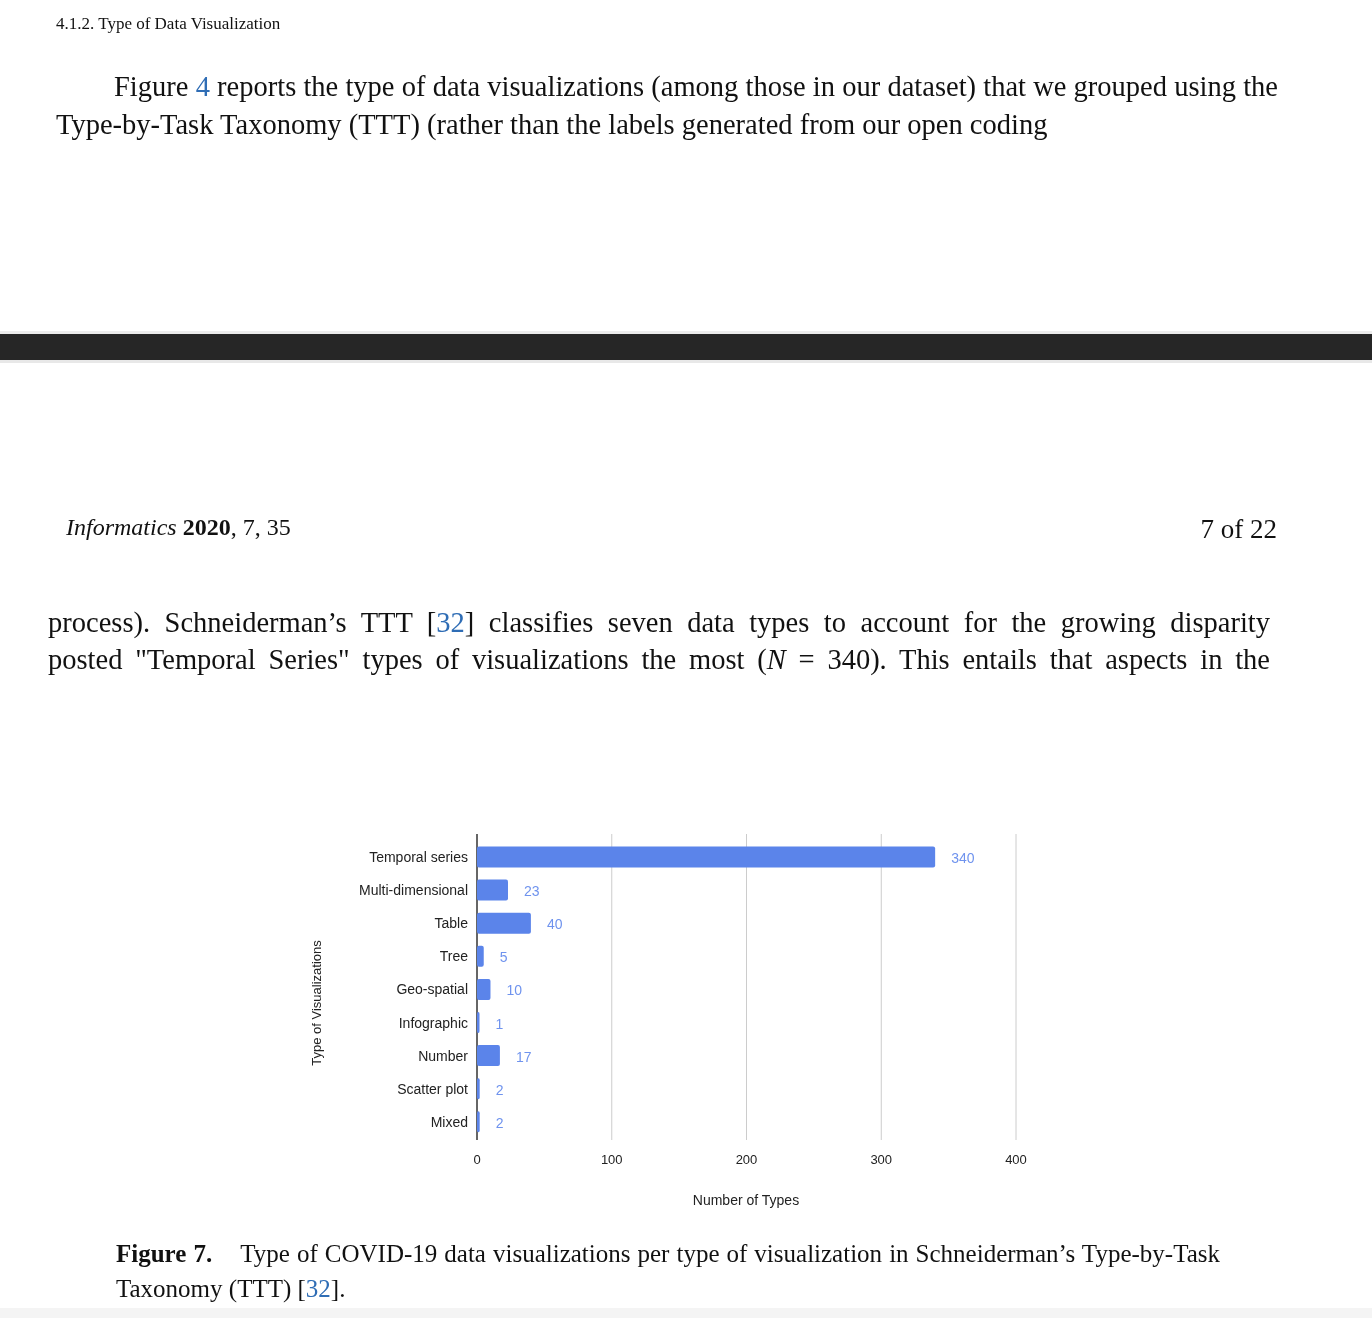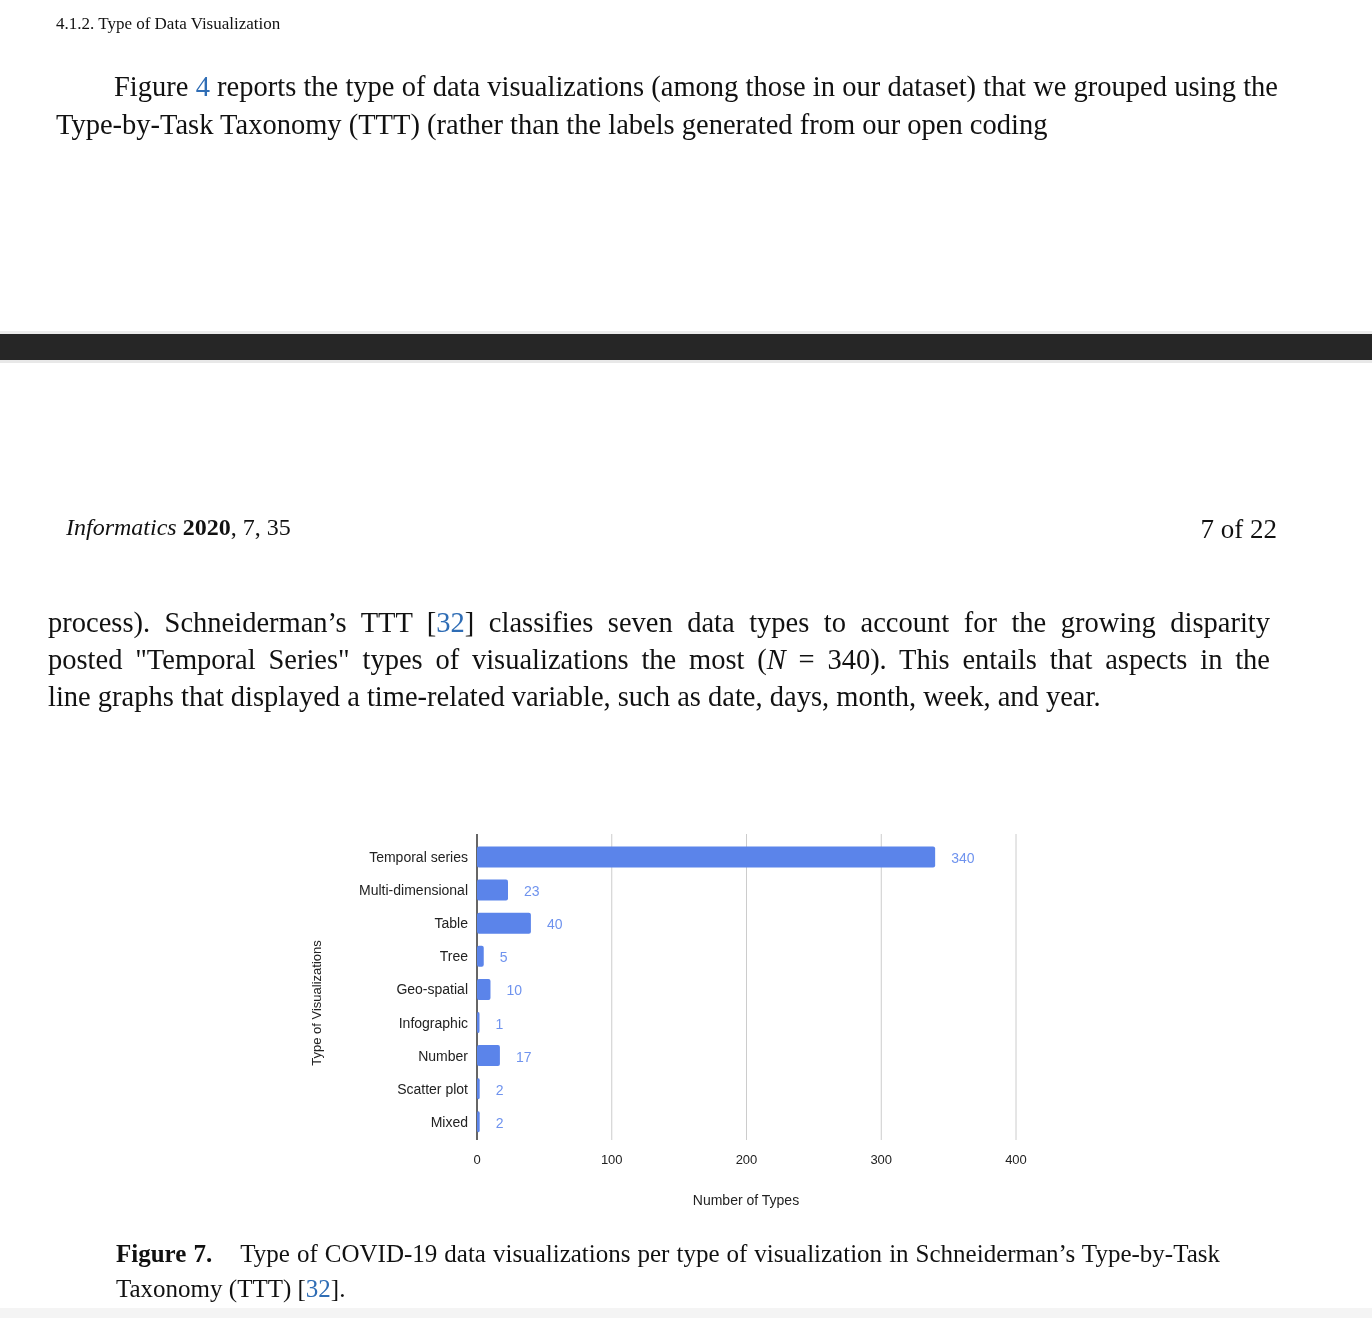--- a/index.html
+++ b/index.html
@@ -38,21 +38,20 @@
 
 <div class="running-head serif">
   <i>Informatics</i>
   <b>2020</b><span>, 7, 35</span>
 </div>
 <div class="page-num serif">7 of 22</div>
 
 <div class="para2 serif">
   <span class="line"><span>process). Schneiderman’s TTT [</span><a class="link">32</a><span>] classifies seven data types to account for the growing disparity</span></span>
   <span class="line"><span>posted "Temporal Series" types of visualizations the most (</span><i>N</i><span> = 340). This entails that aspects in the</span></span>
-  <span class="line last">line graphs that displayed a time-related variable, such as date, days, month, week, and year.</span>
 </div>
 
 <svg id="chart" width="1372" height="1318" style="position:absolute;left:0;top:0;" xmlns="http://www.w3.org/2000/svg">
   <g id="grid-layer">
       <line x1="611.75" x2="611.75" y1="834" y2="1140" stroke="#cccccc" stroke-width="1"></line>
       <line x1="746.5" x2="746.5" y1="834" y2="1140" stroke="#cccccc" stroke-width="1"></line>
       <line x1="881.25" x2="881.25" y1="834" y2="1140" stroke="#cccccc" stroke-width="1"></line>
       <line x1="1016" x2="1016" y1="834" y2="1140" stroke="#cccccc" stroke-width="1"></line>
       <line x1="477" x2="477" y1="834" y2="1140" stroke="#333333" stroke-width="1.5"></line>
     </g>

